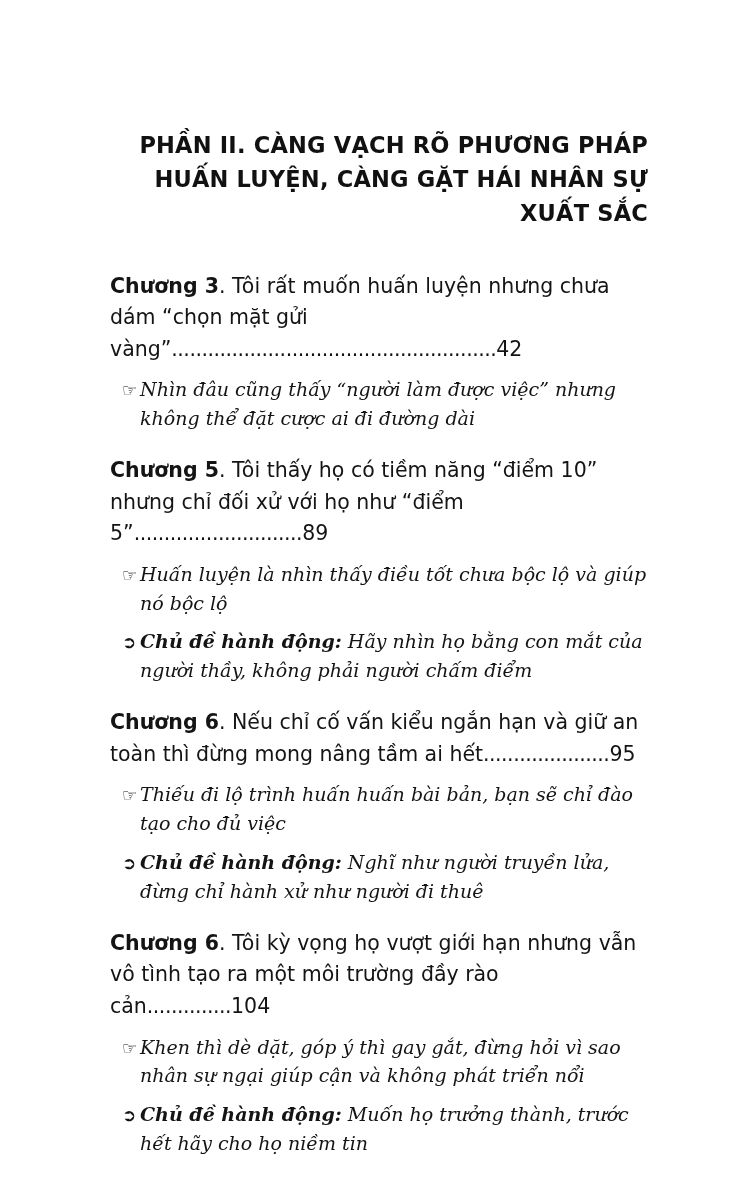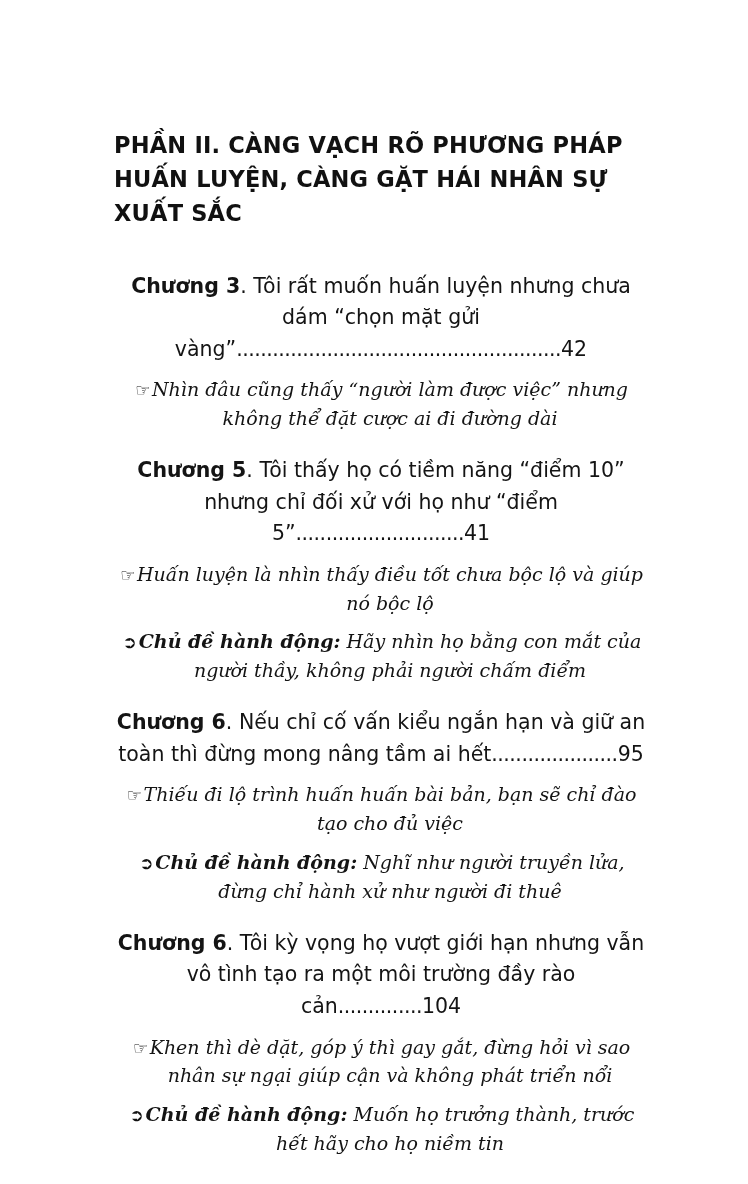--- a/index.html
+++ b/index.html
@@ -15,33 +15,32 @@
     overflow: hidden;
   }
   .page {
     position: relative;
     width: 748px;
     height: 1184px;
     box-sizing: border-box;
     padding: 128px 96px 40px 110px;
   }
   .part-title {
-    text-align: left;
+    text-align: right;
     font-family: "DejaVu Sans", sans-serif;
     font-weight: bold;
     font-size: 22.5px;
     line-height: 1.52;
     letter-spacing: 0.2px;
     color: #111111;
     margin: 0 0 40px 0;
     padding: 0 4px;
   }
   .chapter-block {
     margin-bottom: 22px;
-    text-align: center;
   }
   .chapter-line {
     font-size: 20.5px;
     line-height: 1.54;
     color: #141414;
     margin: 0 0 6px 0;
     font-family: "DejaVu Sans", sans-serif;
   }
   .chapter-label {
     font-weight: bold;
@@ -49,21 +48,21 @@
   .dots {
     letter-spacing: -0.5px;
   }
   .note-line,
   .action-line {
     font-family: "DejaVu Serif", serif;
     font-style: italic;
     font-size: 19px;
     line-height: 1.52;
     color: #141414;
-    margin: 10px 0 0 0;
+    margin: 10px 0 0 12px;
   }
   .note-line {
     text-indent: 0;
     padding-left: 18px;
   }
   .action-line {
     padding-left: 18px;
   }
   .marker {
     font-style: normal;
@@ -94,21 +93,21 @@
     <p class="chapter-line">
       <span class="chapter-label">Chương 3</span><span>. Tôi rất muốn huấn luyện nhưng chưa dám “chọn mặt gửi vàng”</span><span class="dots">......................................................</span><span>42</span>
     </p>
     <p class="note-line">
       <span class="marker marker-hand">☞</span><span>Nhìn đâu cũng thấy “người làm được việc” nhưng không thể đặt cược ai đi đường dài</span>
     </p>
   </div>
 
   <div class="chapter-block">
     <p class="chapter-line">
-      <span class="chapter-label">Chương 5</span><span>. Tôi thấy họ có tiềm năng “điểm 10” nhưng chỉ đối xử với họ như “điểm 5”</span><span class="dots">............................</span><span>41</span>
+      <span class="chapter-label">Chương 5</span><span>. Tôi thấy họ có tiềm năng “điểm 10” nhưng chỉ đối xử với họ như “điểm 5”</span><span class="dots">............................</span><span>89</span>
     </p>
     <p class="note-line">
       <span class="marker marker-hand">☞</span><span>Huấn luyện là nhìn thấy điều tốt chưa bộc lộ và giúp nó bộc lộ</span>
     </p>
     <p class="action-line">
       <span class="marker marker-arrow">➲</span><span class="action-label">Chủ đề hành động:</span><span> Hãy nhìn họ bằng con mắt của người thầy, không phải người chấm điểm</span>
     </p>
   </div>
 
   <div class="chapter-block">

